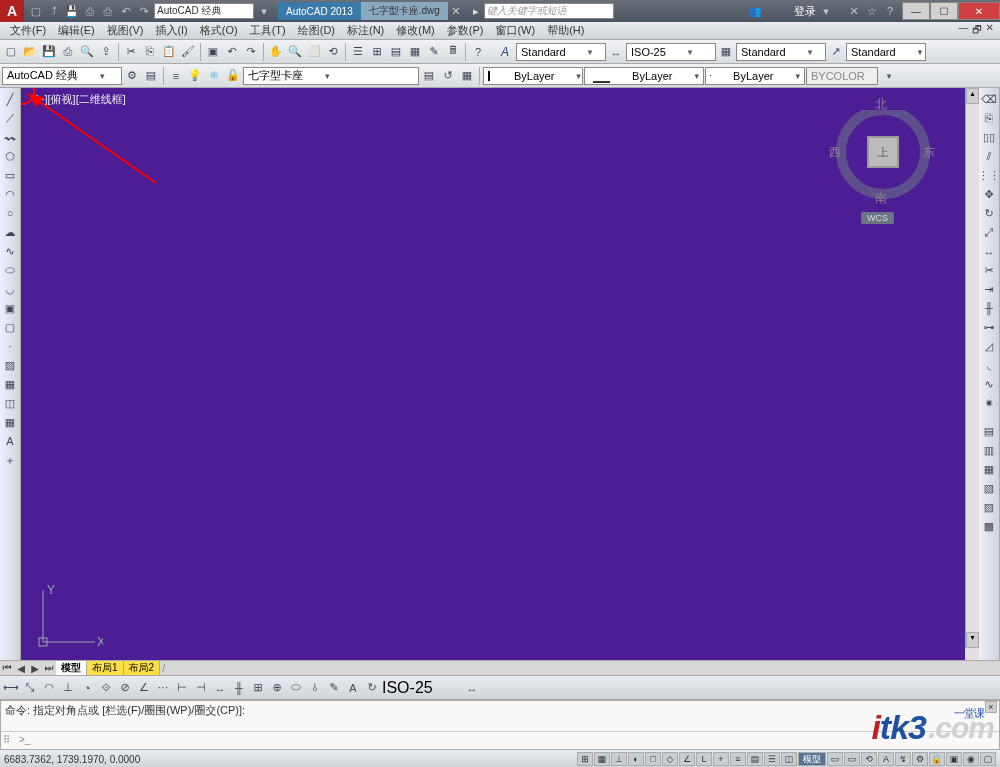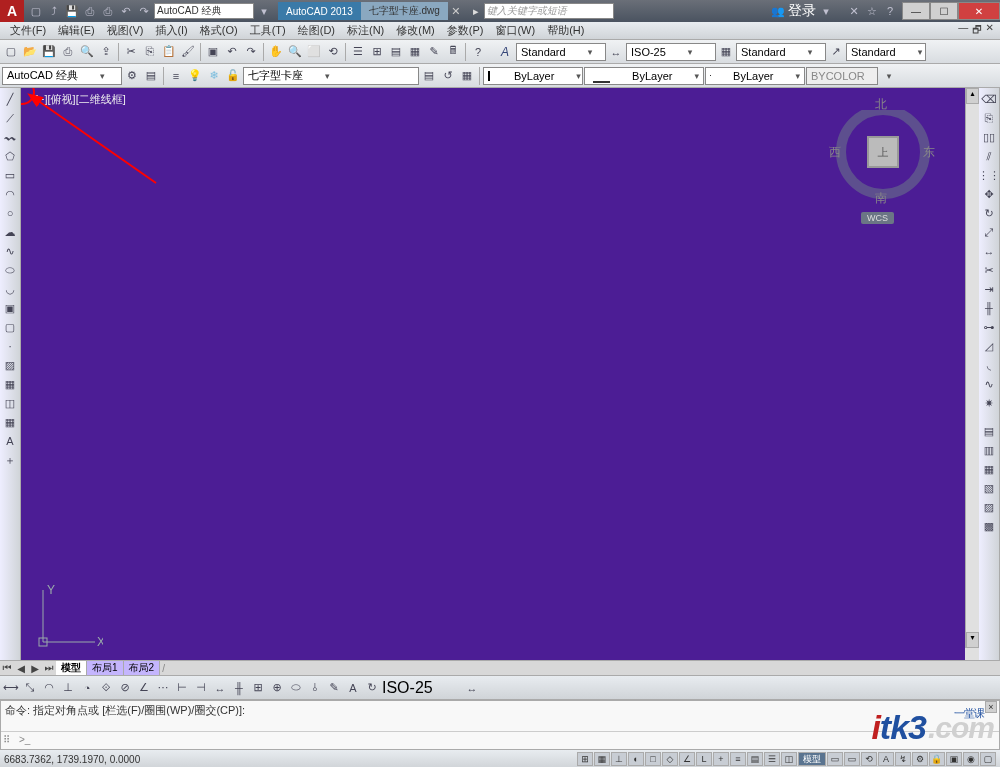--- a/index.html
+++ b/index.html
@@ -9,21 +9,21 @@
 .titlebar .logo { width: 24px; height: 22px; background: #b02020; display: flex; align-items: center; justify-content: center; color: #fff; font-weight: bold; font-size: 14px; }
 .titlebar .qat { display: flex; gap: 2px; padding: 0 4px; align-items: center; }
 .titlebar .qat-icon { width: 16px; height: 16px; display: flex; align-items: center; justify-content: center; font-size: 11px; color: #c0c0d0; }
 .titlebar .wspace { background: #fff; color: #333; height: 16px; width: 100px; border: 1px solid #888; padding: 0 2px; font-size: 10px; display: flex; align-items: center; }
 .titlebar .tabarea { flex: 1; display: flex; align-items: center; gap: 0; padding-left: 2px; }
 .titlebar .tab { height: 18px; padding: 0 8px; display: flex; align-items: center; font-size: 10px; }
 .titlebar .tab.active { background: #3a7aa8; color: #fff; text-align: center; }
 .titlebar .tab.file { background: #8aa8c0; color: #333; }
 .titlebar .search { background: #fff; color: #999; height: 16px; width: 130px; border: 1px solid #888; padding: 0 2px; font-size: 10px; font-style: italic; display: flex; align-items: center; }
 .titlebar .right-icons { display: flex; gap: 2px; padding: 0 4px; align-items: center; }
-.titlebar .login { color: #fff; cursor: pointer; font-size: 14px; }
+.titlebar .login { color: #fff; cursor: pointer; font-size: 11px; margin-left: 29px; }
 .titlebar .winctrl { display: flex; margin-left: auto; }
 .titlebar .winbtn { width: 28px; height: 18px; background: #d0d0d0; border: 1px solid #888; display: flex; align-items: center; justify-content: center; font-size: 10px; color: #333; }
 .titlebar .winbtn.close { background: #d04040; color: #fff; width: 42px; }
 
 .menubar { height: 18px; background: linear-gradient(#e8ecf0, #d0d4d8); border-bottom: 1px solid #aaa; display: flex; align-items: center; padding: 0 4px; }
 .menubar .menuitem { padding: 0 6px; font-size: 11px; color: #333; cursor: pointer; }
 .menubar .right { margin-left: auto; display: flex; gap: 4px; font-size: 10px; color: #444; padding-right: 2px; }
 
 .toolbar-row { height: 24px; background: linear-gradient(#f0f2f4, #d8dce0); border-bottom: 1px solid #aaa; display: flex; align-items: center; padding: 0 2px; gap: 1px; }
 .toolbar-row .tb-icon { width: 18px; height: 18px; display: flex; align-items: center; justify-content: center; font-size: 11px; color: #445; border: 1px solid transparent; cursor: pointer; }
@@ -49,21 +49,21 @@
 .viewcube { position: absolute; top: 6px; right: 30px; width: 110px; height: 130px; }
 .viewcube .dir { position: absolute; color: #888; font-size: 12px; }
 .viewcube .cube { position: absolute; top: 42px; left: 42px; width: 32px; height: 32px; background: #bbb; border: 2px solid #999; display: flex; align-items: center; justify-content: center; color: #555; font-size: 11px; }
 .viewcube .wcs { position: absolute; bottom: 0; left: 36px; background: #6b7685; color: #ddd; font-size: 9px; padding: 1px 6px; border-radius: 2px; }
 
 .red-circle { position: absolute; top: -9px; left: -12px; width: 26px; height: 26px; border: 2px solid red; border-radius: 50%; z-index: 5; }
 .red-arrow { position: absolute; top: 0px; left: 0px; z-index: 5; pointer-events: none; }
 
 .tabs-row { height: 16px; background: #d8d8d8; display: flex; align-items: center; font-size: 10px; border-top: 1px solid #aaa; border-bottom: 1px solid #aaa; }
 .tabs-row .nav-btn { width: 14px; text-align: center; cursor: pointer; color: #444; }
-.tabs-row .sheet-tab { padding: 0 5px; border-right: 1px solid #aaa; background: #c4b5fd; cursor: pointer; }
+.tabs-row .sheet-tab { padding: 0 5px; border-right: 1px solid #aaa; background: #fde047; cursor: pointer; }
 .tabs-row .sheet-tab.active { background: #fff; font-weight: bold; }
 
 .dim-toolbar { height: 24px; background: linear-gradient(#e8ecf0, #d0d4d8); border-bottom: 1px solid #aaa; display: flex; align-items: center; padding: 0 2px; gap: 1px; }
 .dim-toolbar .tb-icon { width: 18px; height: 18px; display: flex; align-items: center; justify-content: center; font-size: 11px; color: #445; cursor: pointer; }
 
 .cmdwin { height: 50px; background: #f8f8f8; border: 1px solid #aaa; display: flex; flex-direction: column; font-family: Consolas, monospace; }
 .cmdwin .history { flex: 1; padding: 2px 4px; font-size: 11px; color: #333; position: relative; }
 .cmdwin .history .close-x { position: absolute; right: 2px; top: 0; width: 12px; height: 12px; background: #d0d0d0; border: 1px solid #aaa; font-size: 9px; text-align: center; cursor: pointer; }
 .cmdwin .inputline { height: 18px; border-top: 1px solid #ccc; display: flex; align-items: center; padding: 0 2px; }
 .cmdwin .inputline .icon { width: 14px; height: 14px; margin-right: 2px; color: #888; font-size: 10px; }

